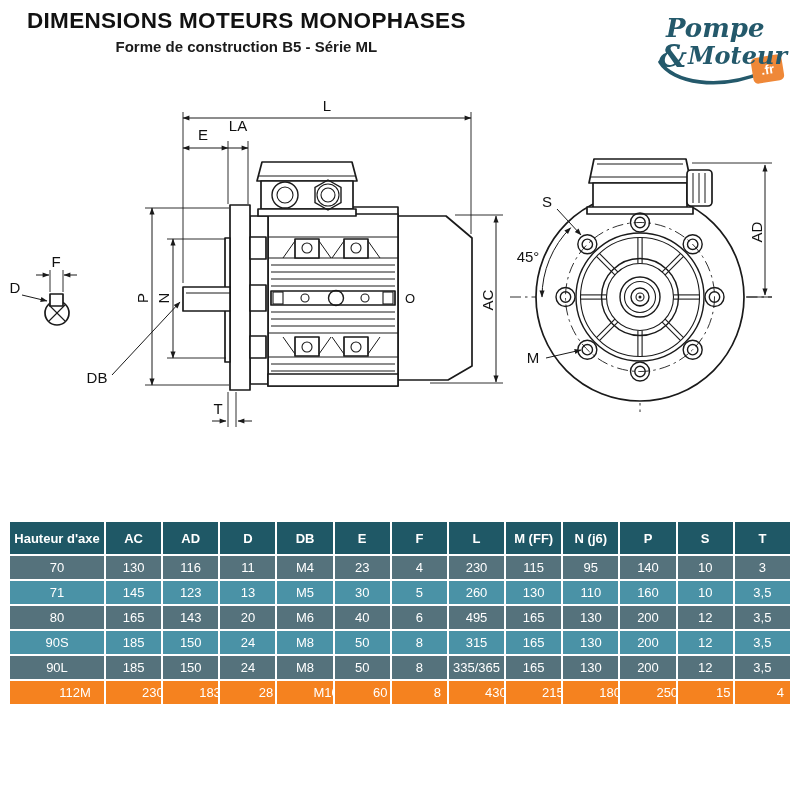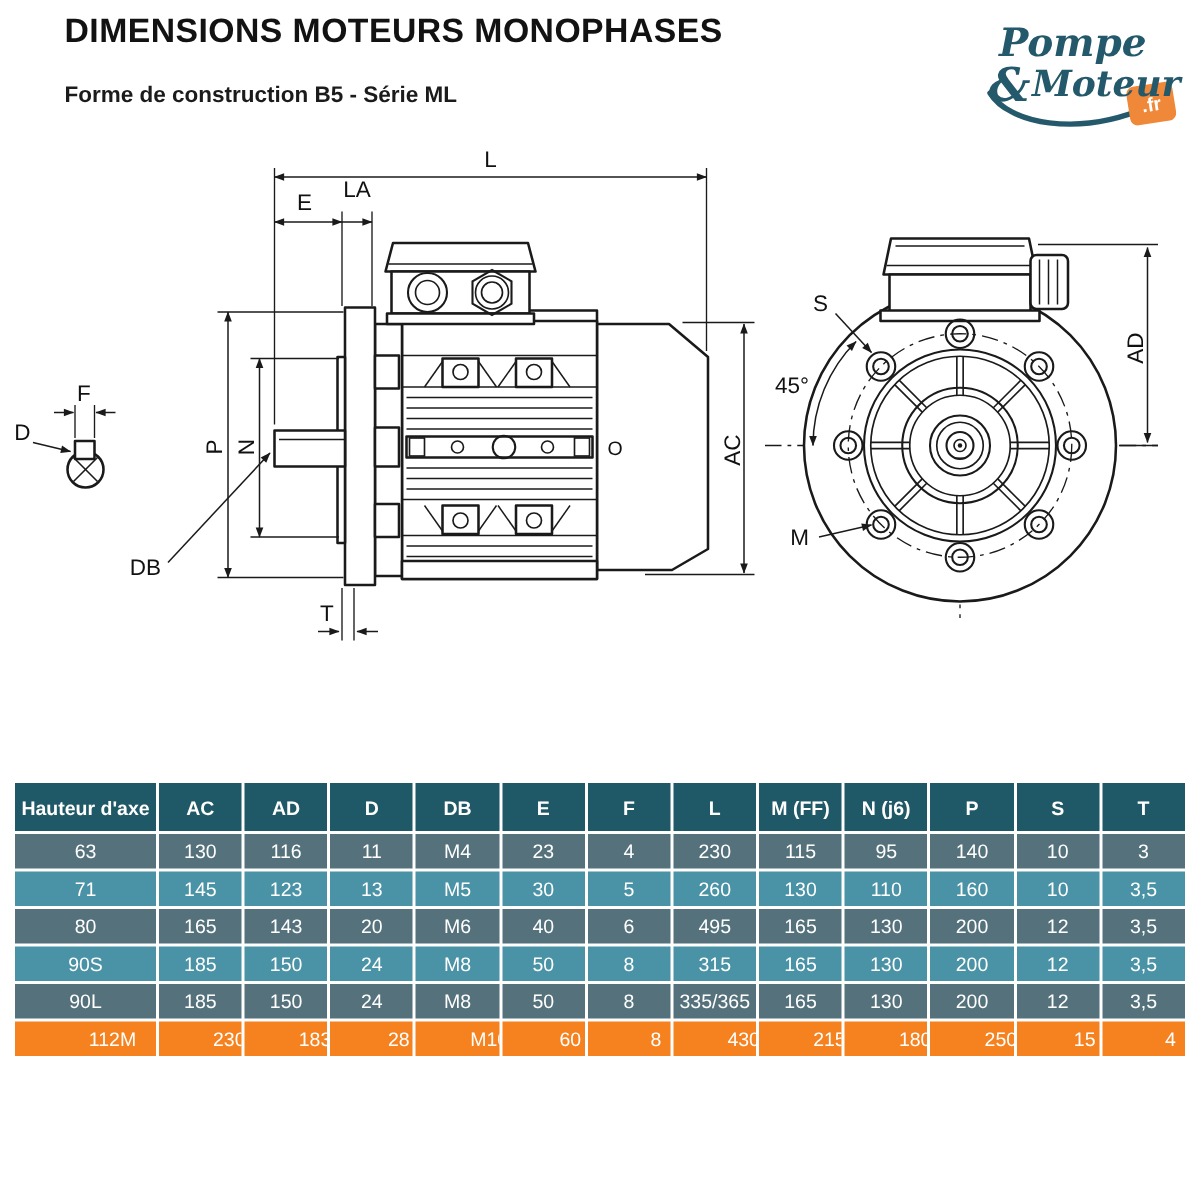--- a/index.html
+++ b/index.html
@@ -1,22 +1,22 @@
 <!DOCTYPE html>
 <html style="--c-header: #1F5866; --c-muted: #55727C; --c-bright: #4A92A6; --c-highlight: #F5821F; --logo-teal: #24596B; --logo-orange: #EF8838;"><head>
 <meta charset="utf-8">
 <style>
   html,body{margin:0;padding:0;}
   body{width:800px;height:800px;background:#ffffff;position:relative;overflow:hidden;
        font-family:"Liberation Sans",sans-serif;}
   
-  .hdr{position:absolute;left:43px;top:8px;}
+  .hdr{position:absolute;left:27px;top:8px;text-align:center;}
   .hdr h1{margin:0;font-size:22.5px;font-weight:bold;letter-spacing:.3px;color:#121212;
           font-family:"Liberation Sans",sans-serif;}
-  .hdr .subtitle{margin-top:21px;font-size:15px;font-weight:bold;color:#1b1b1b;}
+  .hdr .subtitle{margin-top:4px;font-size:15px;font-weight:bold;color:#1b1b1b;}
   
   .logo{position:absolute;left:646px;top:12px;width:150px;height:74px;}
   .logo-word{font-family:"DejaVu Serif",serif;font-style:italic;font-weight:bold;
              font-size:26px;fill:var(--logo-teal);}
   .logo-word2{font-family:"DejaVu Serif",serif;font-style:italic;font-weight:bold;
               font-size:24px;fill:var(--logo-teal);}
   .logo-amp{font-size:31px;}
   .fr-text{font-family:"Liberation Sans",sans-serif;font-weight:bold;font-size:13px;fill:#ffffff;}
   
   .drawing{position:absolute;left:0;top:0;}
@@ -284,21 +284,21 @@
         <th>L</th>
         <th>M (FF)</th>
         <th>N (j6)</th>
         <th>P</th>
         <th>S</th>
         <th>T</th>
       </tr>
   </thead>
   <tbody>
       <tr class="muted">
-        <td>63</td>
+        <td>70</td>
         <td>130</td>
         <td>116</td>
         <td>11</td>
         <td>M4</td>
         <td>23</td>
         <td>4</td>
         <td>230</td>
         <td>115</td>
         <td>95</td>
         <td>140</td>

